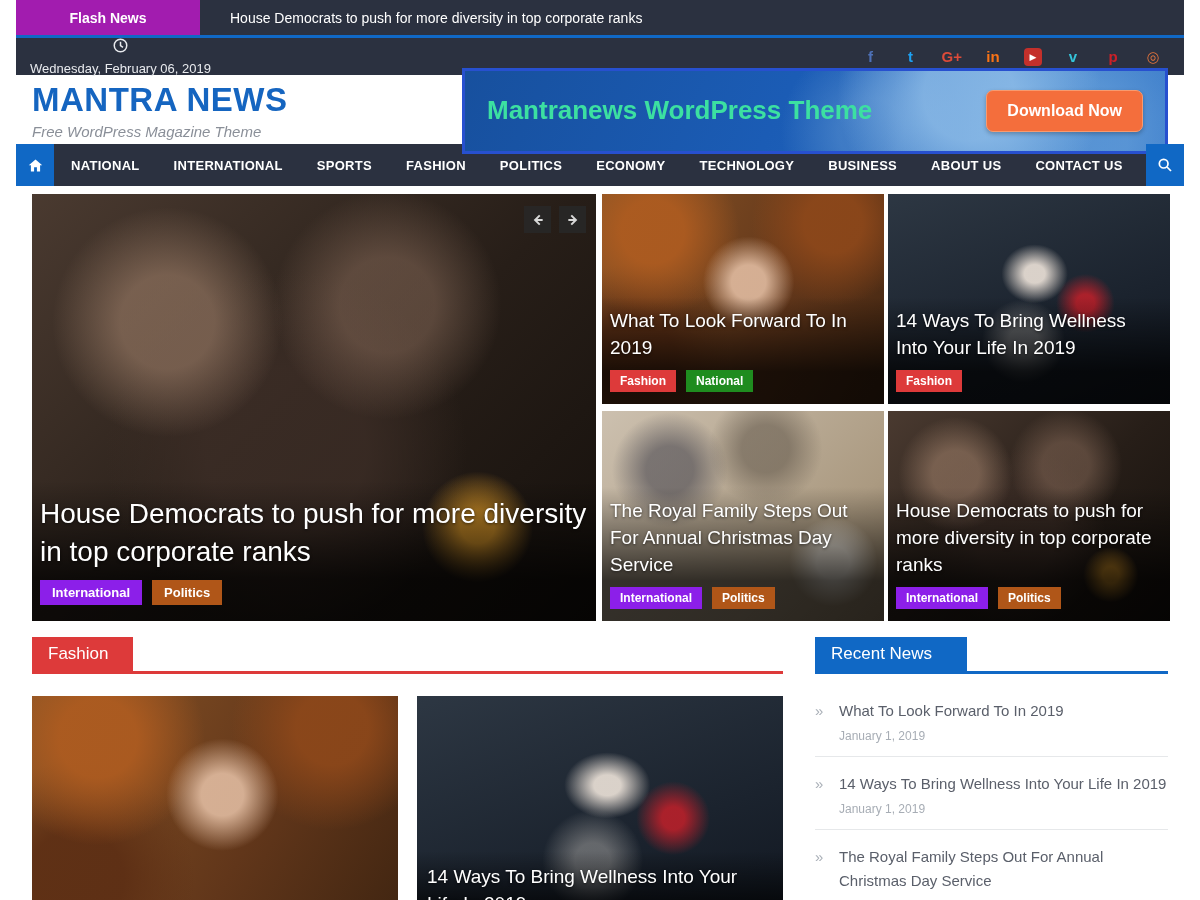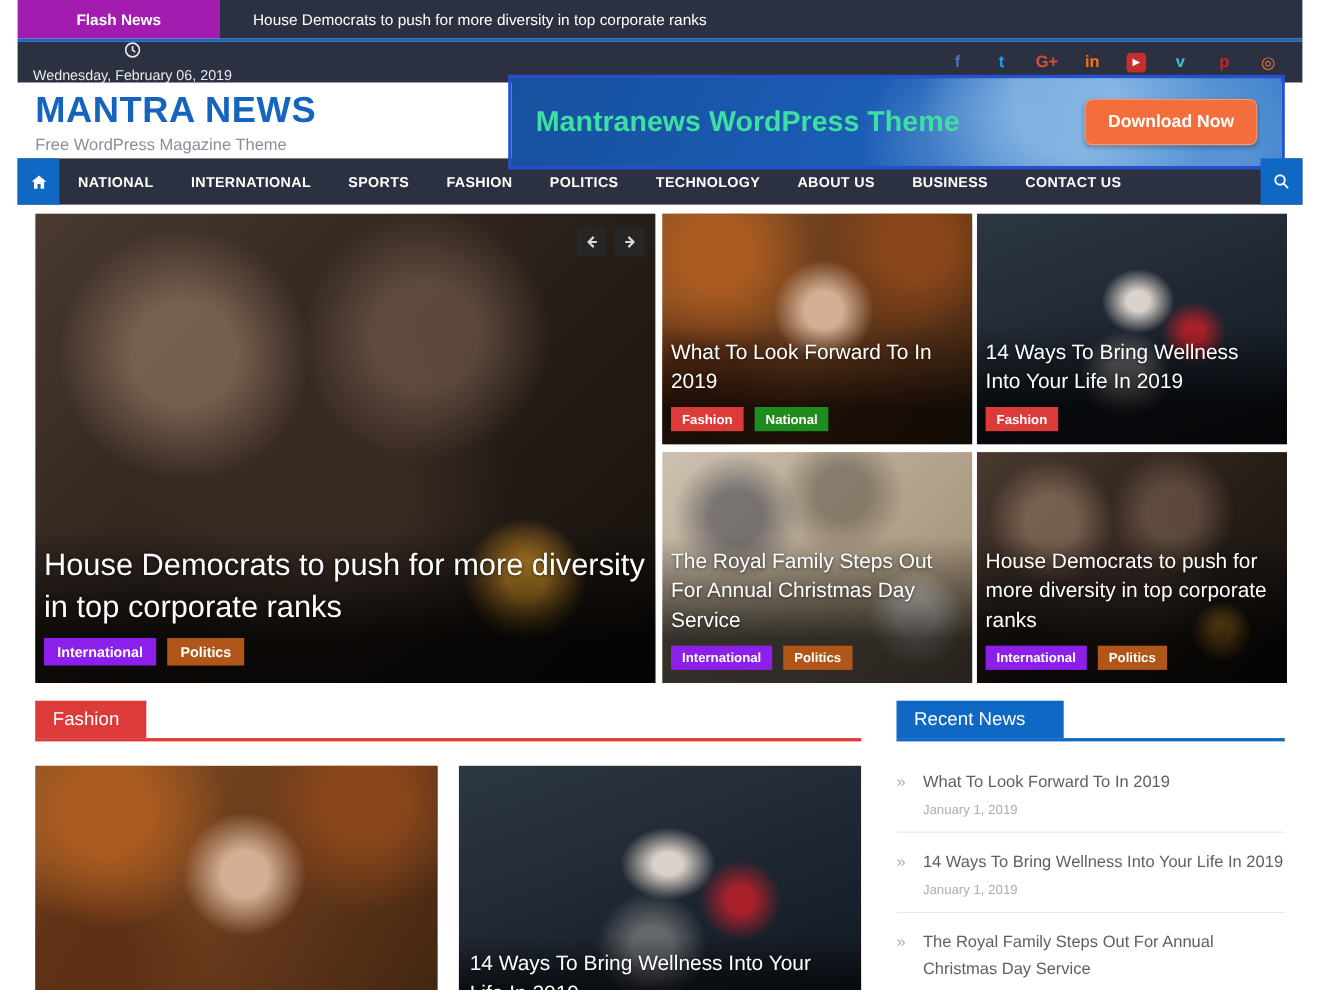--- a/index.html
+++ b/index.html
@@ -19,21 +19,21 @@
   .topbar { height:37px; background:#2b3140; display:flex; align-items:center; padding:0 14px; }
   .topbar-date { color:#e8eaee; font-size:13px; display:flex; align-items:center; gap:8px;flex-direction:column; }
   .socials { margin-left:auto; display:flex; align-items:center; gap:22px; padding-right:8px; }
   .soc { font-size:15px; font-weight:bold; cursor:pointer; display:inline-flex; align-items:center;
     justify-content:center; min-width:18px; height:18px; }
   .soc.yt { border-radius:4px; font-size:9px; padding:0 4px; }
 
   
   .header { display:flex; align-items:center; padding:12px 16px 10px 16px; height:69px; }
   .logo-title { color:#1565c0; font-size:33px; font-weight:bold; letter-spacing:.5px; cursor:pointer; }
-  .logo-tagline { color:#8a8f98; font-size:15px; margin-top:4px; }
+  .logo-tagline { color:#8a8f98; font-size:15px; margin-top:4px;font-style:italic; }
   .banner { margin-left:auto; width:706px; height:86px; border:3px solid #2750cf; display:flex;
     align-items:center; padding:0 22px; cursor:pointer;
     background:
       radial-gradient(circle at 72% 30%, rgba(150,195,235,.75) 0 9%, rgba(150,195,235,0) 26%),
       radial-gradient(circle at 86% 80%, rgba(120,175,225,.6) 0 10%, rgba(120,175,225,0) 30%),
       radial-gradient(circle at 58% 75%, rgba(95,150,210,.5) 0 8%, rgba(95,150,210,0) 22%),
       linear-gradient(115deg,#17509e 0%,#1b5cb5 45%,#2a6ec4 100%); }
   .banner-title { color:#3ce0a1; font-size:26px; font-weight:bold; }
   .banner-btn { margin-left:auto; background:#f46e3c; color:#fff; font-size:16px; font-weight:bold;
     border:1px solid #f89a6f; border-radius:7px; padding:11px 20px; cursor:pointer;
@@ -160,23 +160,24 @@
       <div class="nav-home">
         <svg width="17" height="17" viewBox="0 0 24 24">
             <path d="M12 3.5 2.5 11.5 H5.5 V20.5 H10 V14.5 H14 V20.5 H18.5 V11.5 H21.5 Z" fill="#ffffff"></path>
           </svg>
       </div>
       <div class="nav-item">NATIONAL</div>
       <div class="nav-item">INTERNATIONAL</div>
       <div class="nav-item">SPORTS</div>
       <div class="nav-item">FASHION</div>
       <div class="nav-item">POLITICS</div>
+      <div class="nav-item">ECONOMY</div>
       <div class="nav-item">TECHNOLOGY</div>
+      <div class="nav-item">BUSINESS</div>
       <div class="nav-item">ABOUT US</div>
-      <div class="nav-item">BUSINESS</div>
       <div class="nav-item">CONTACT US</div>
       <div class="nav-search">
         <svg width="16" height="16" viewBox="0 0 24 24">
             <circle cx="10" cy="10" r="6.5" fill="none" stroke="#ffffff" stroke-width="2.6"></circle>
             <path d="M15 15 L21 21" stroke="#ffffff" stroke-width="2.6"></path>
           </svg>
       </div>
     </div>
 
     <div class="main">

